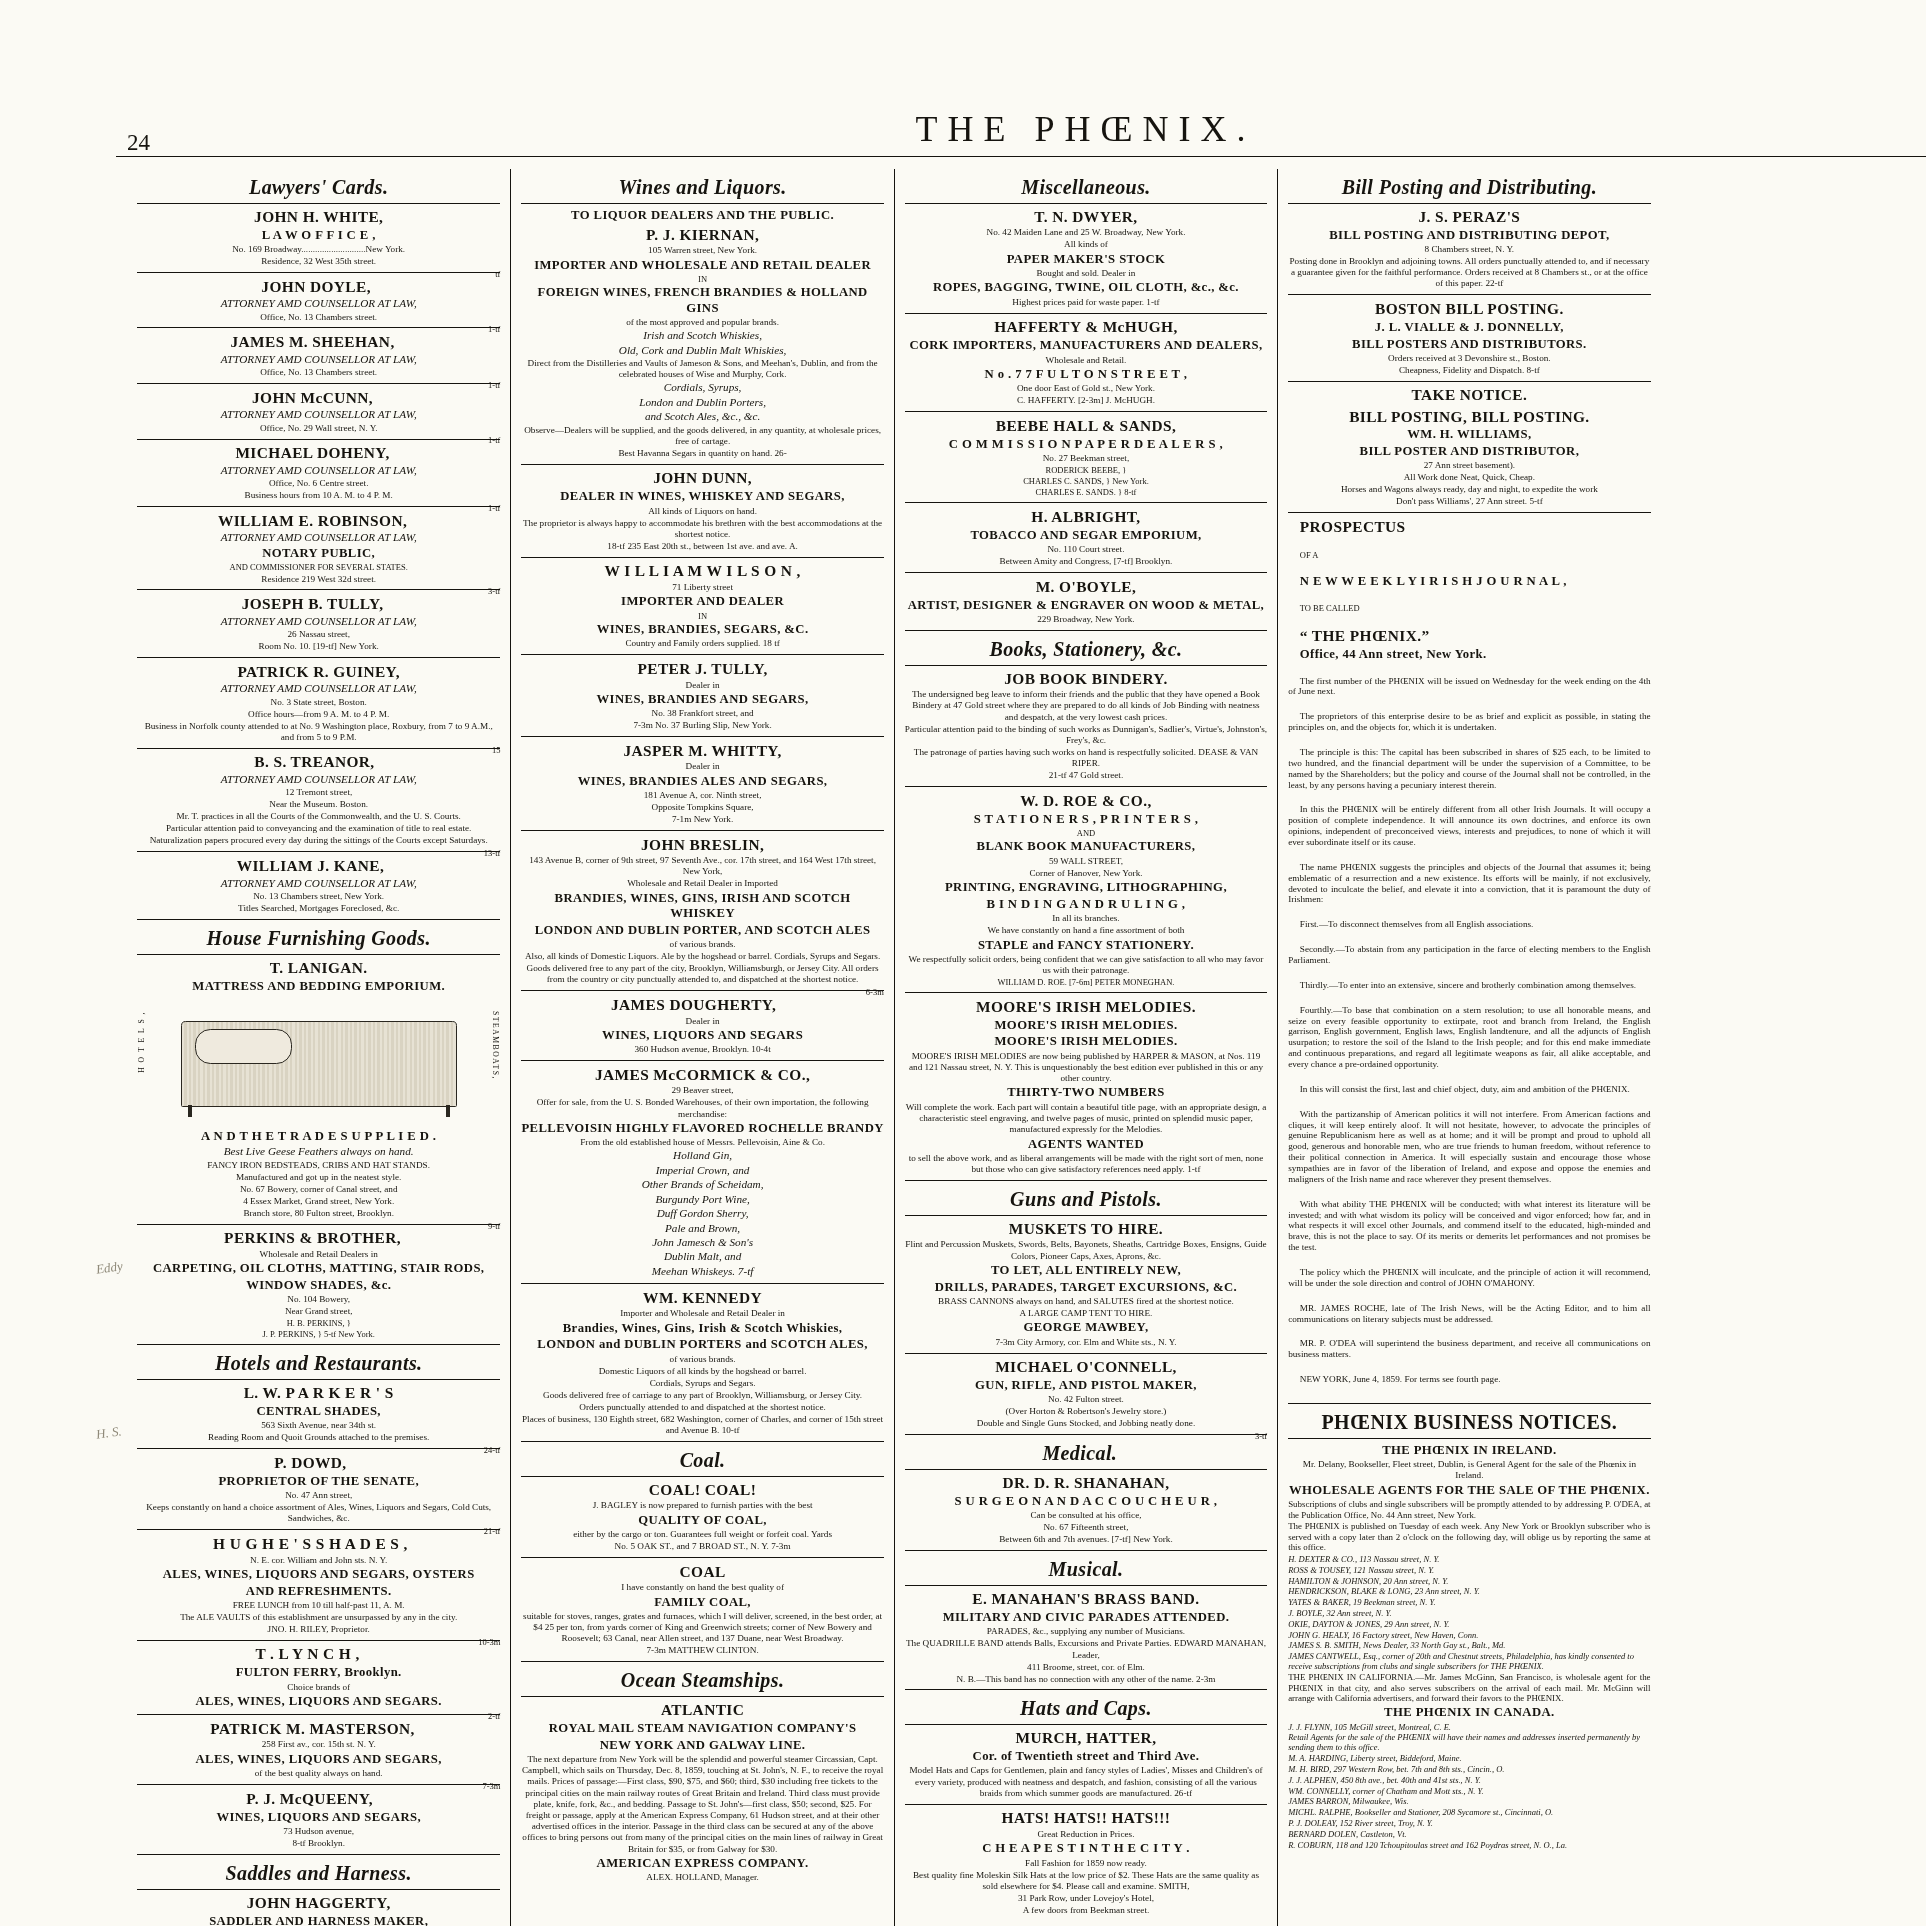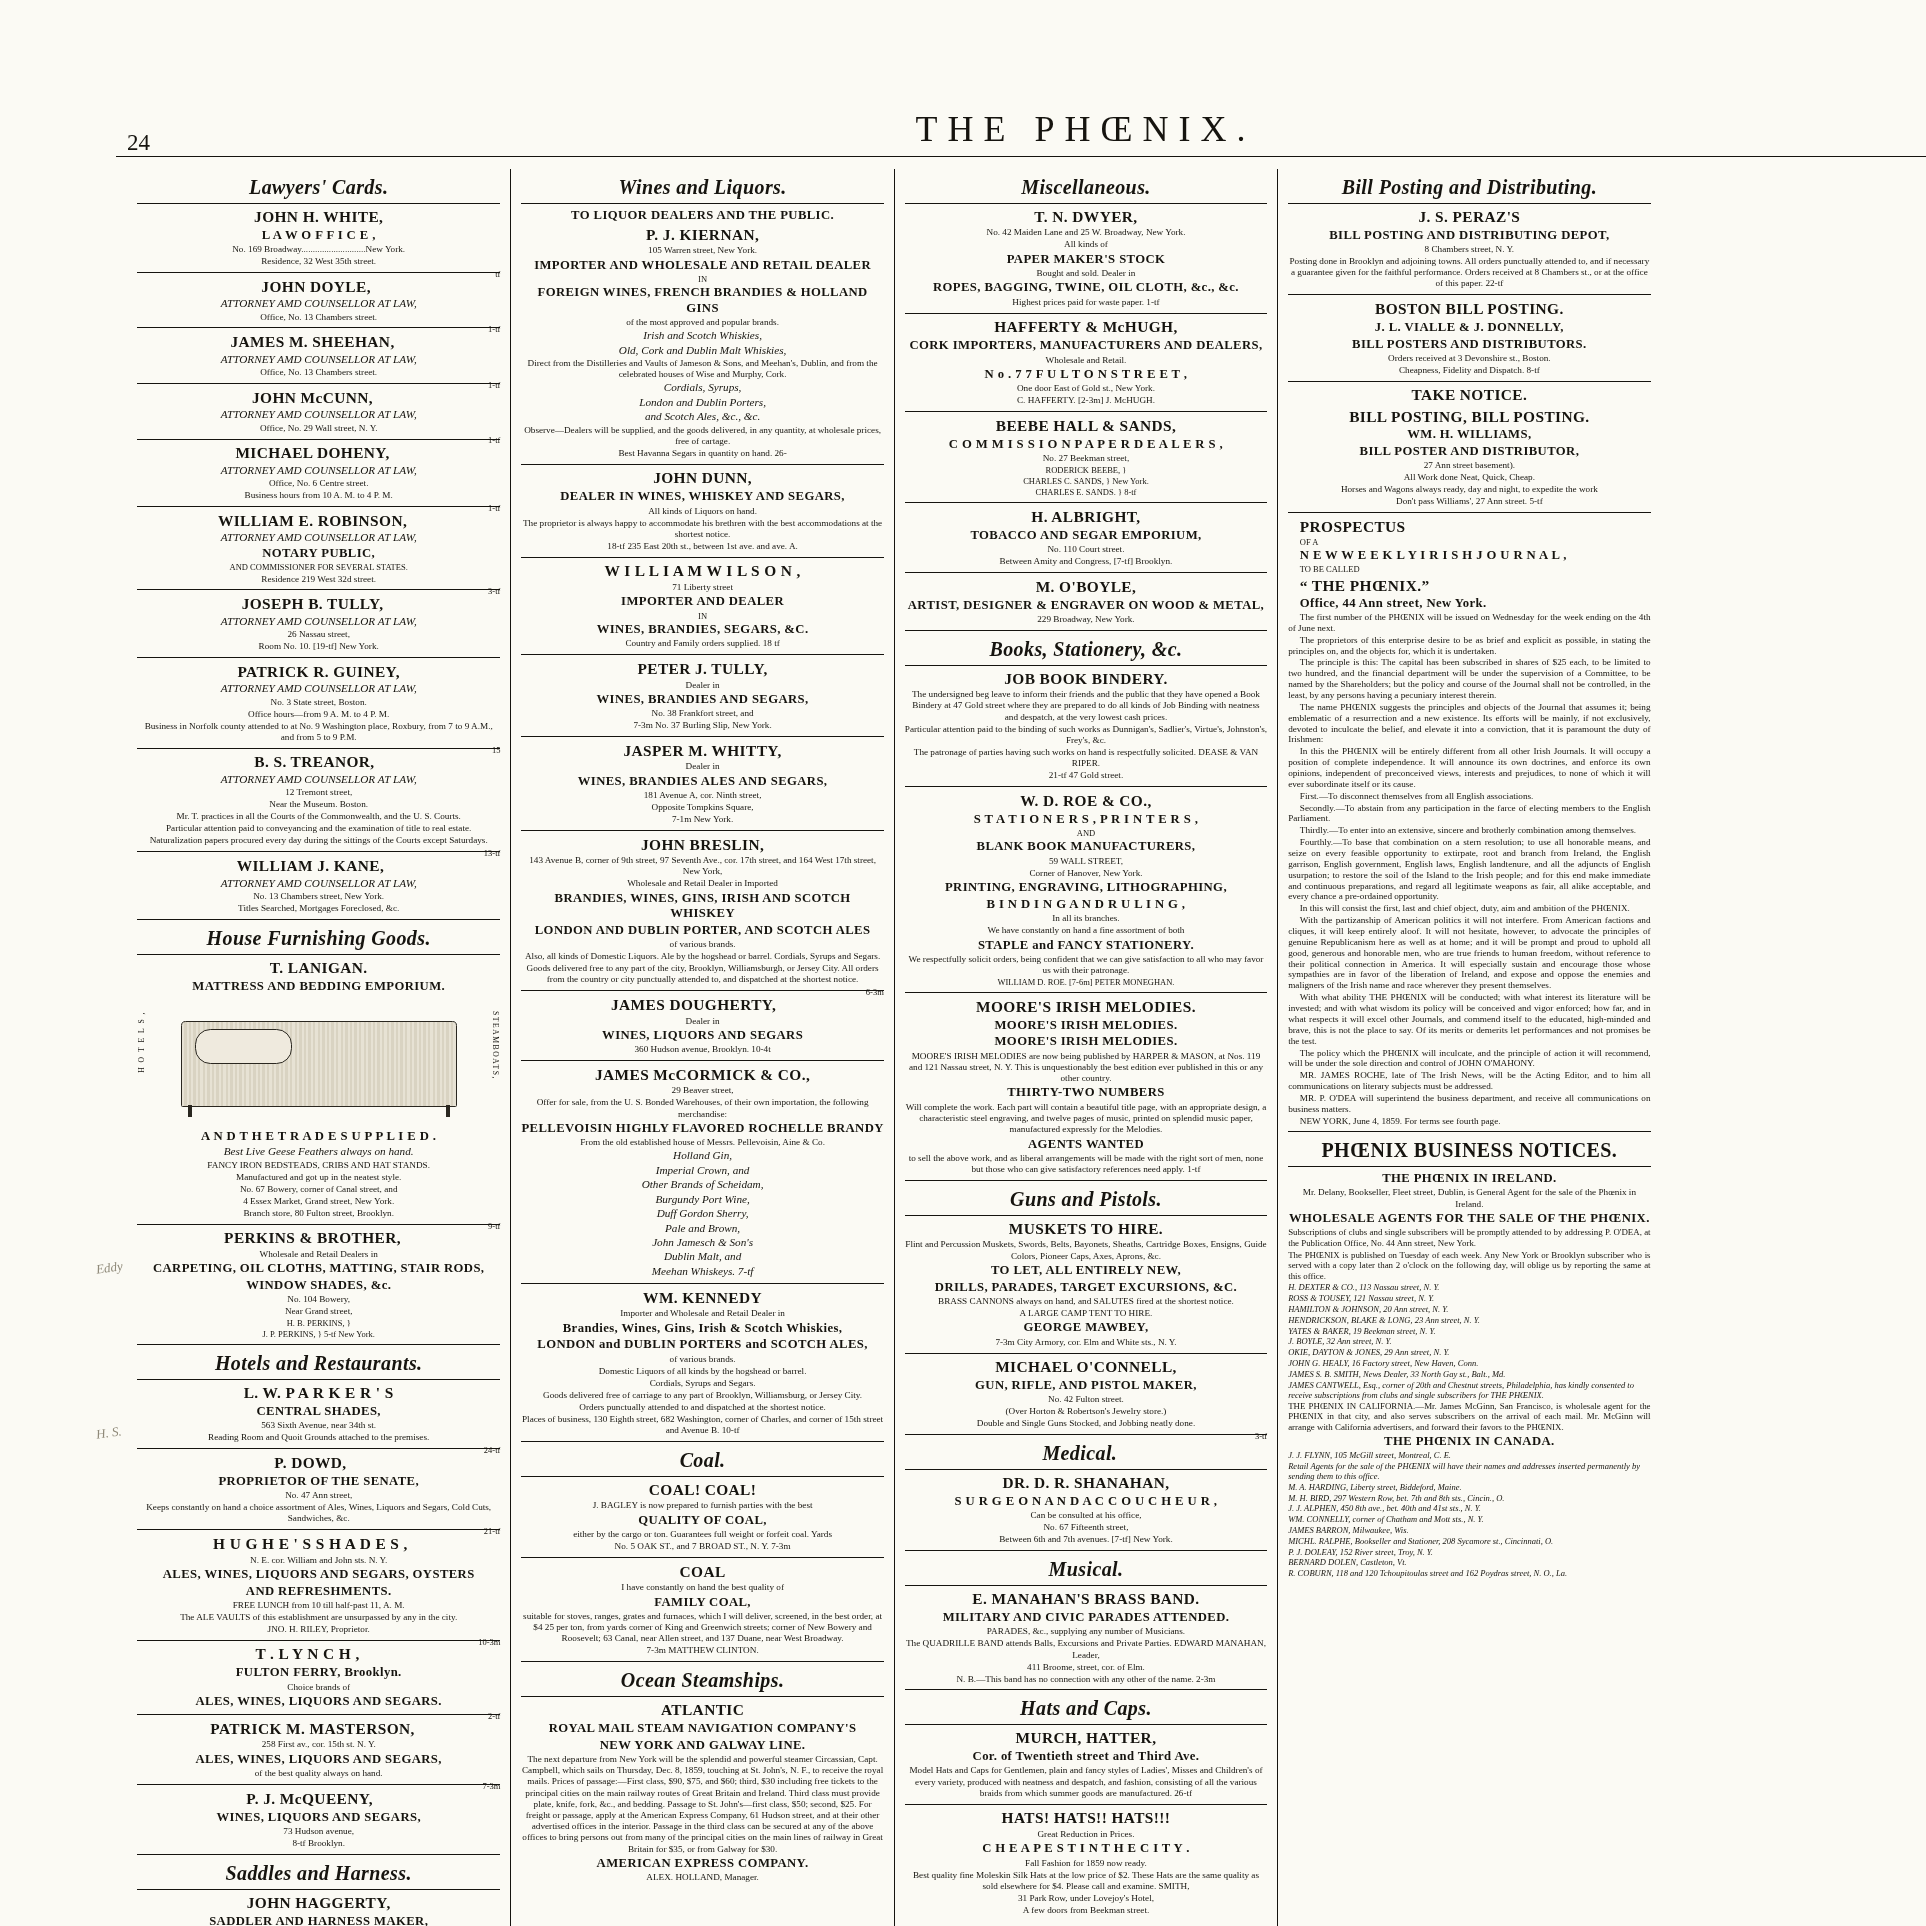--- a/index.html
+++ b/index.html
@@ -74,21 +74,21 @@
   .ad .sm{font-size:9.2px;}
   .ad .xs{font-size:8.5px;}
   .ad p{margin:0.8px 0;}
   .tf{float:right;font-size:8.5px;}
   .body-just{
     text-align:justify;
     font-size:9.6px;
     line-height:1.2;
     margin:1.5px 0;
   }
-  .prospectus p{text-align:justify;text-indent:11.6px;margin:1px 0;font-size:9.2px;line-height:1.18;}
+  .prospectus p{text-align:justify;text-indent:11.6px;margin:14px 0;font-size:9.2px;line-height:1.18;}
   .hand{
     position:absolute;
     font-family:"Liberation Serif", serif;
     font-style:italic;
     color:#6b6450;
     font-size:13px;
     transform:rotate(-8deg);
     opacity:.75;
   }
   .bedimg{
@@ -568,22 +568,22 @@
         <div class="ad prospectus">
           <p class="h1">PROSPECTUS</p>
           <p class="xs">OF A</p>
           <p class="h2">N E W   W E E K L Y   I R I S H   J O U R N A L ,</p>
           <p class="xs">TO BE CALLED</p>
           <p class="h1">“ THE PHŒNIX.”</p>
           <p class="h2">Office, 44 Ann street, New York.</p>
           <p class="body-just">The first number of the PHŒNIX will be issued on Wednesday for the week ending on the 4th of June next.</p>
           <p class="body-just">The proprietors of this enterprise desire to be as brief and explicit as possible, in stating the principles on, and the objects for, which it is undertaken.</p>
           <p class="body-just">The principle is this:  The capital has been subscribed in shares of $25 each, to be limited to two hundred, and the financial department will be under the supervision of a Committee, to be named by the Shareholders; but the policy and course of the Journal shall not be controlled, in the least, by any persons having a pecuniary interest therein.</p>
+          <p class="body-just">In this the PHŒNIX will be entirely different from all other Irish Journals.  It will occupy a position of complete independence.  It will announce its own doctrines, and enforce its own opinions, independent of preconceived views, interests and prejudices, to none of which it will ever subordinate itself or its cause.</p>
           <p class="body-just">The name PHŒNIX suggests the principles and objects of the Journal that assumes it; being emblematic of a resurrection and a new existence.  Its efforts will be mainly, if not exclusively, devoted to inculcate the belief, and elevate it into a conviction, that it is paramount the duty of Irishmen:</p>
-          <p class="body-just">In this the PHŒNIX will be entirely different from all other Irish Journals.  It will occupy a position of complete independence.  It will announce its own doctrines, and enforce its own opinions, independent of preconceived views, interests and prejudices, to none of which it will ever subordinate itself or its cause.</p>
           <p class="body-just">First.—To disconnect themselves from all English associations.</p>
           <p class="body-just">Secondly.—To abstain from any participation in the farce of electing members to the English Parliament.</p>
           <p class="body-just">Thirdly.—To enter into an extensive, sincere and brotherly combination among themselves.</p>
           <p class="body-just">Fourthly.—To base that combination on a stern resolution; to use all honorable means, and seize on every feasible opportunity to extirpate, root and branch from Ireland, the English garrison, English government, English laws, English landtenure, and all the adjuncts of English usurpation; to restore the soil of the Island to the Irish people; and for this end make immediate and continuous preparations, and regard all legitimate weapons as fair, all alike acceptable, and every chance a pre-ordained opportunity.</p>
           <p class="body-just">In this will consist the first, last and chief object, duty, aim and ambition of the PHŒNIX.</p>
           <p class="body-just">With the partizanship of American politics it will not interfere.  From American factions and cliques, it will keep entirely aloof.  It will not hesitate, however, to advocate the principles of genuine Republicanism here as well as at home; and it will be prompt and proud to uphold all good, generous and honorable men, who are true friends to human freedom, without reference to their political connection in America.  It will especially sustain and encourage those whose sympathies are in favor of the liberation of Ireland, and expose and oppose the enemies and maligners of the Irish name and race wherever they present themselves.</p>
           <p class="body-just">With what ability THE PHŒNIX will be conducted; with what interest its literature will be invested; and with what wisdom its policy will be conceived and vigor enforced; how far, and in what respects it will excel other Journals, and commend itself to the educated, high-minded and brave, this is not the place to say.  Of its merits or demerits let performances and not promises be the test.</p>
           <p class="body-just">The policy which the PHŒNIX will inculcate, and the principle of action it will recommend, will be under the sole direction and control of JOHN O'MAHONY.</p>
           <p class="body-just">MR. JAMES ROCHE, late of The Irish News, will be the Acting Editor, and to him all communications on literary subjects must be addressed.</p>
           <p class="body-just">MR. P. O'DEA will superintend the business department, and receive all communications on business matters.</p>

